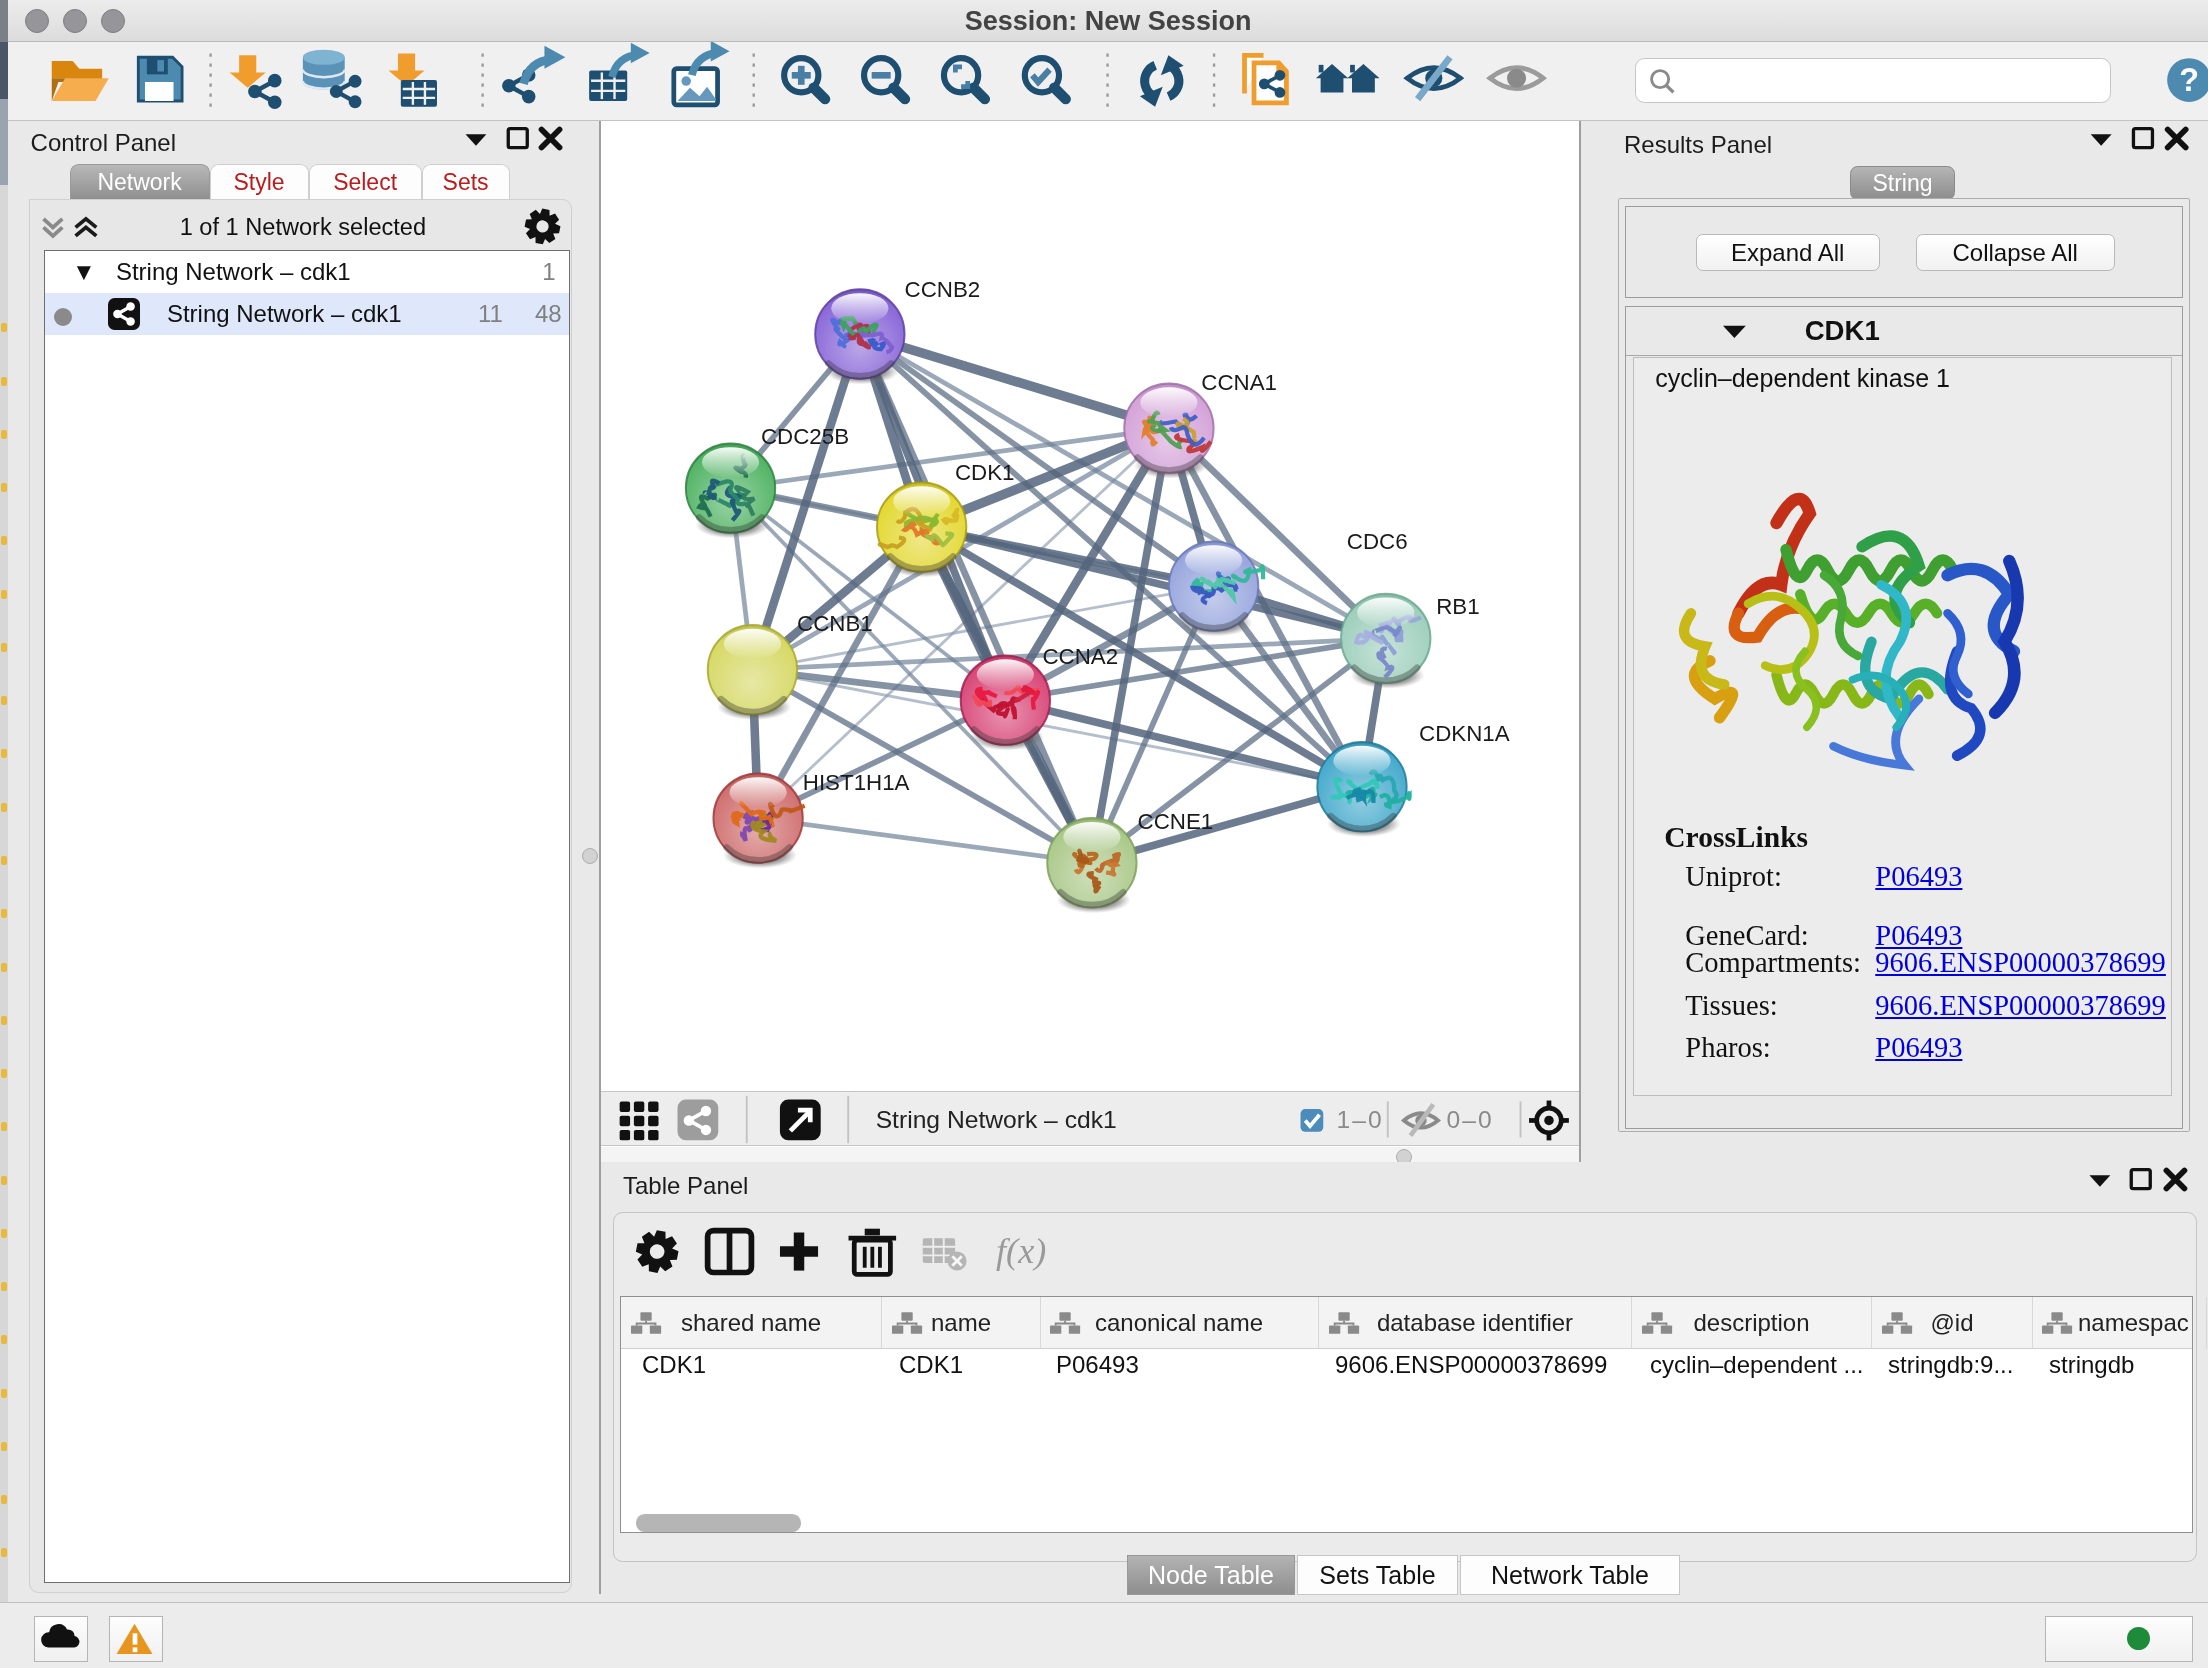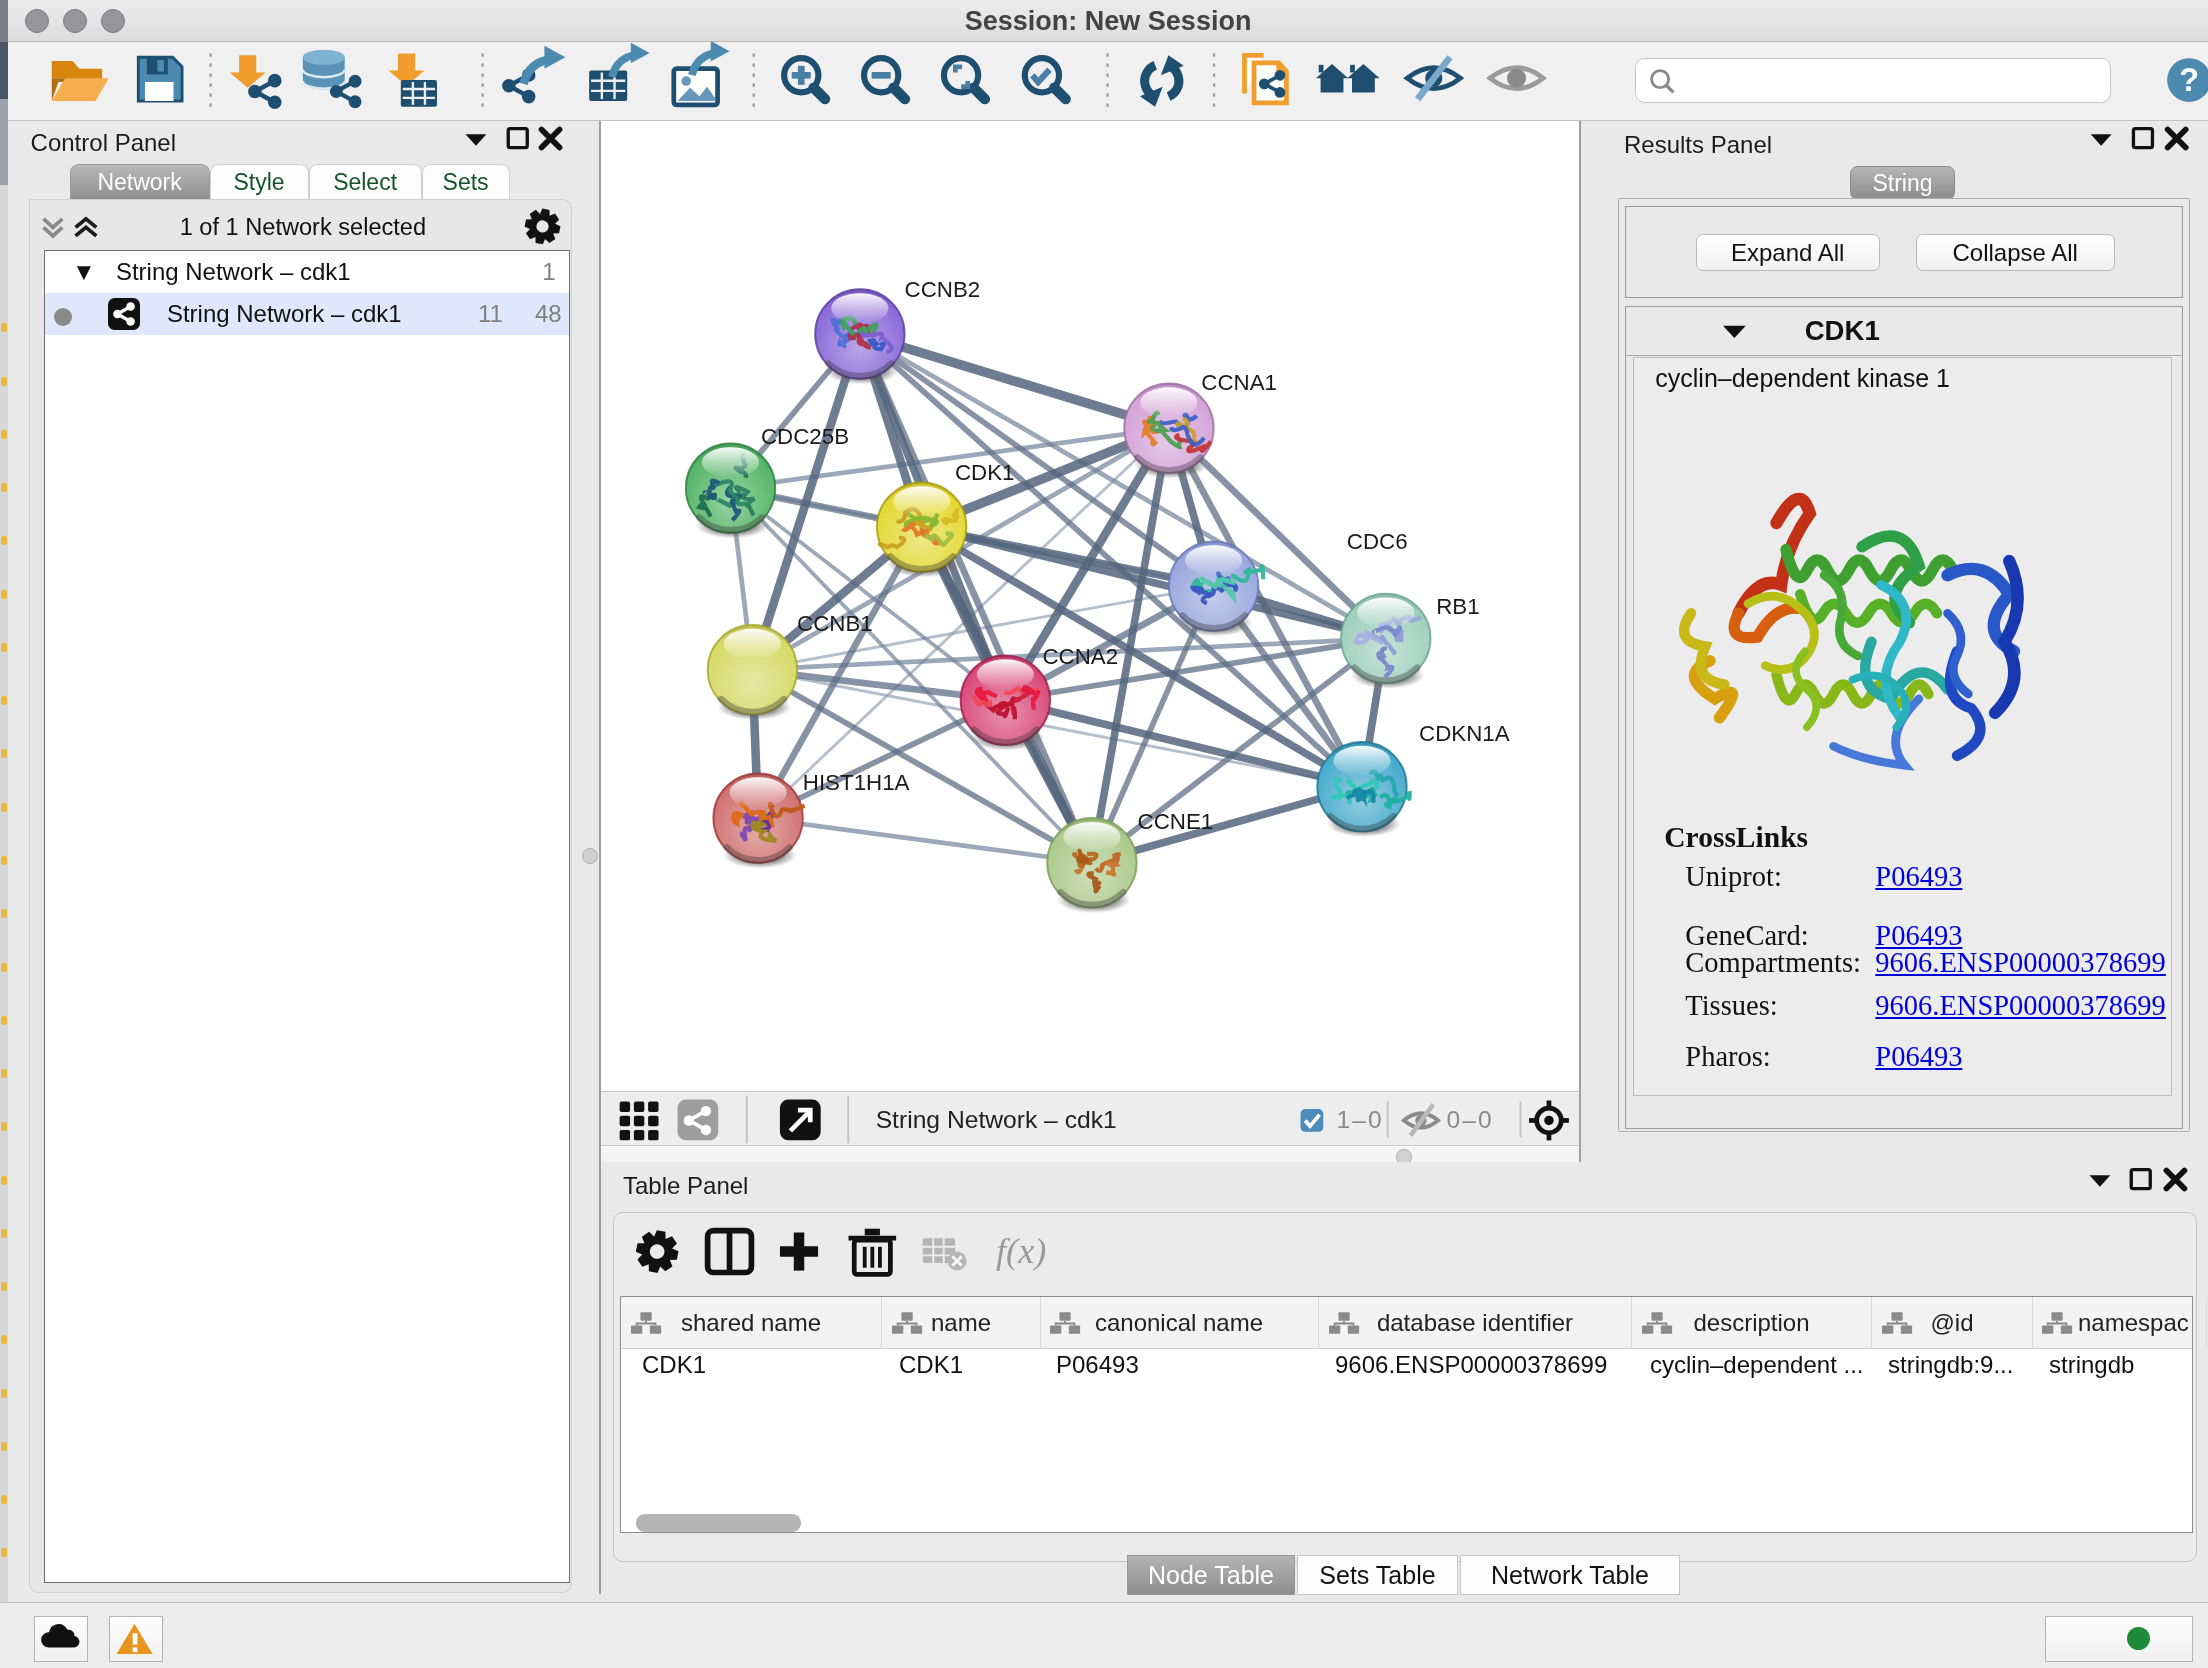--- a/index.html
+++ b/index.html
@@ -22,21 +22,21 @@
     background:#fff; border:1.9px solid #c6c6c6; border-radius:9.5px; }
 
   
   #leftstrip { left:0; top:0; width:7.6px; height:1668px; background:#d7d7d7; }
 
   
   #cpanel { left:7.6px; top:121px; width:668px; height:1473px; background:#e9e9e9; }
   .ptitle { font-size:24px; color:#1c1c1c; }
   #cp-tabs { position:absolute; top:43px; left:62px; height:35px; }
   .tab { display:inline-block; height:35px; line-height:35px; text-align:center;
-    font-size:23px; color:#14532d; background:#fdfdfd; border:1px solid #cfcfcf;
+    font-size:23px; color:#b91c1c; background:#fdfdfd; border:1px solid #cfcfcf;
     border-bottom:none; border-radius:8.6px 8.6px 0 0; vertical-align:top; }
   .tab.sel { background:linear-gradient(#b8b8b8,#8f8f8f); color:#fff; border-color:#9a9a9a; }
   #cp-body { position:absolute; left:21px; top:78px; width:543px; height:1394px;
     background:#e7e7e7; border:1px solid #cfcfcf; border-radius:0 9.5px 9.5px 9.5px; }
   #cp-netbar { position:absolute; left:0; top:0; width:100%; height:50px; }
   #cp-list { position:absolute; left:14.3px; top:50px; width:526px; height:1333px;
     background:#fff; border:1.9px solid #6e6e6e; }
   .cprow { position:relative; width:100%; height:42px; font-size:24px; line-height:42px; color:#111; }
   .cprow.sel { background:#dfe8fb; }
 
@@ -648,21 +648,21 @@
             <path d="M200 120 q25 15 18 45 q-8 28 18 40" fill="none" stroke="#48a838" stroke-width="9" stroke-linecap="round"></path>
             <path d="M230 230 q28 -12 48 8 q18 20 -2 42" fill="none" stroke="#28b0b8" stroke-width="8" stroke-linecap="round"></path>
             <path d="M180 200 q-20 22 2 40 q20 18 0 40" fill="none" stroke="#88c020" stroke-width="8" stroke-linecap="round"></path>
             <path d="M330 160 q22 20 10 45 q-12 22 12 40" fill="none" stroke="#3060d0" stroke-width="9" stroke-linecap="round"></path>
           </svg>
         <div style="position:absolute;left:30px;top:463px;font-family:'Liberation Serif',serif;font-size:29.5px;font-weight:bold;color:#111;">CrossLinks</div>
         <div class="xrow" style="top:503px;"><span class="xl">Uniprot:</span><span class="xv">P06493</span></div>
         <div class="xrow" style="top:546px;margin-top:16px;"><span class="xl">GeneCard:</span><span class="xv">P06493</span></div>
         <div class="xrow" style="top:589px;"><span class="xl">Compartments:</span><span class="xv">9606.ENSP00000378699</span></div>
         <div class="xrow" style="top:632px;"><span class="xl">Tissues:</span><span class="xv">9606.ENSP00000378699</span></div>
-        <div class="xrow" style="top:674px;margin-top:9px;"><span class="xl">Pharos:</span><span class="xv">P06493</span></div>
+        <div class="xrow" style="top:674px;"><span class="xl">Pharos:</span><span class="xv">P06493</span></div>
       </div>
     </div>
   </div>
 </div>
 
 <div class="abs" id="tpanel">
   <div class="ptitle" style="position:absolute;left:22px;top:9.5px;">Table Panel</div>
   <svg width="1607" height="38" style="position:absolute;left:0;top:0" viewBox="0 0 1690 40">
     <path d="M1566 14 l22 0 l-11 12 z" fill="#111"></path>
     <rect x="1610" y="8" width="20" height="20" fill="none" stroke="#111" stroke-width="3.5" rx="2"></rect>

